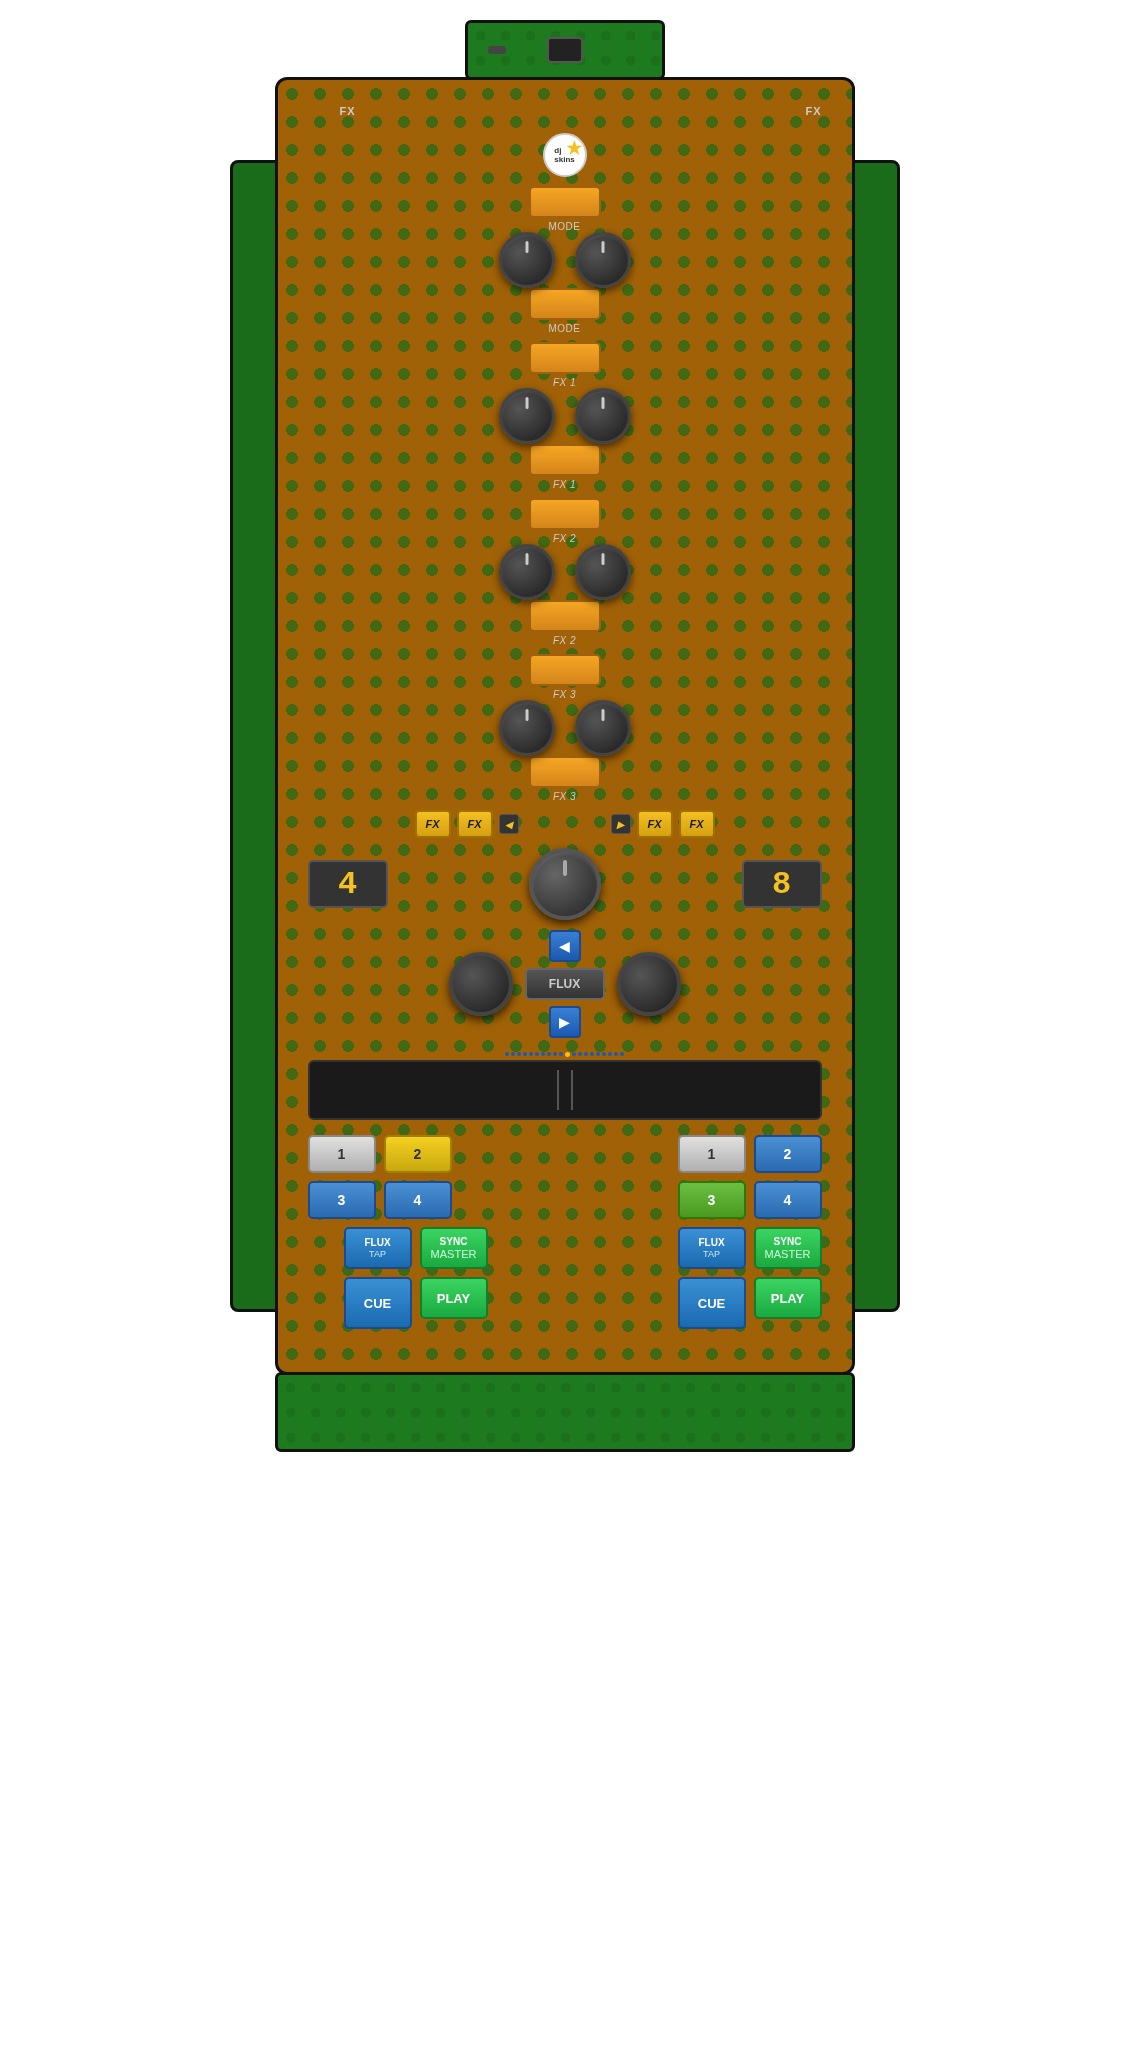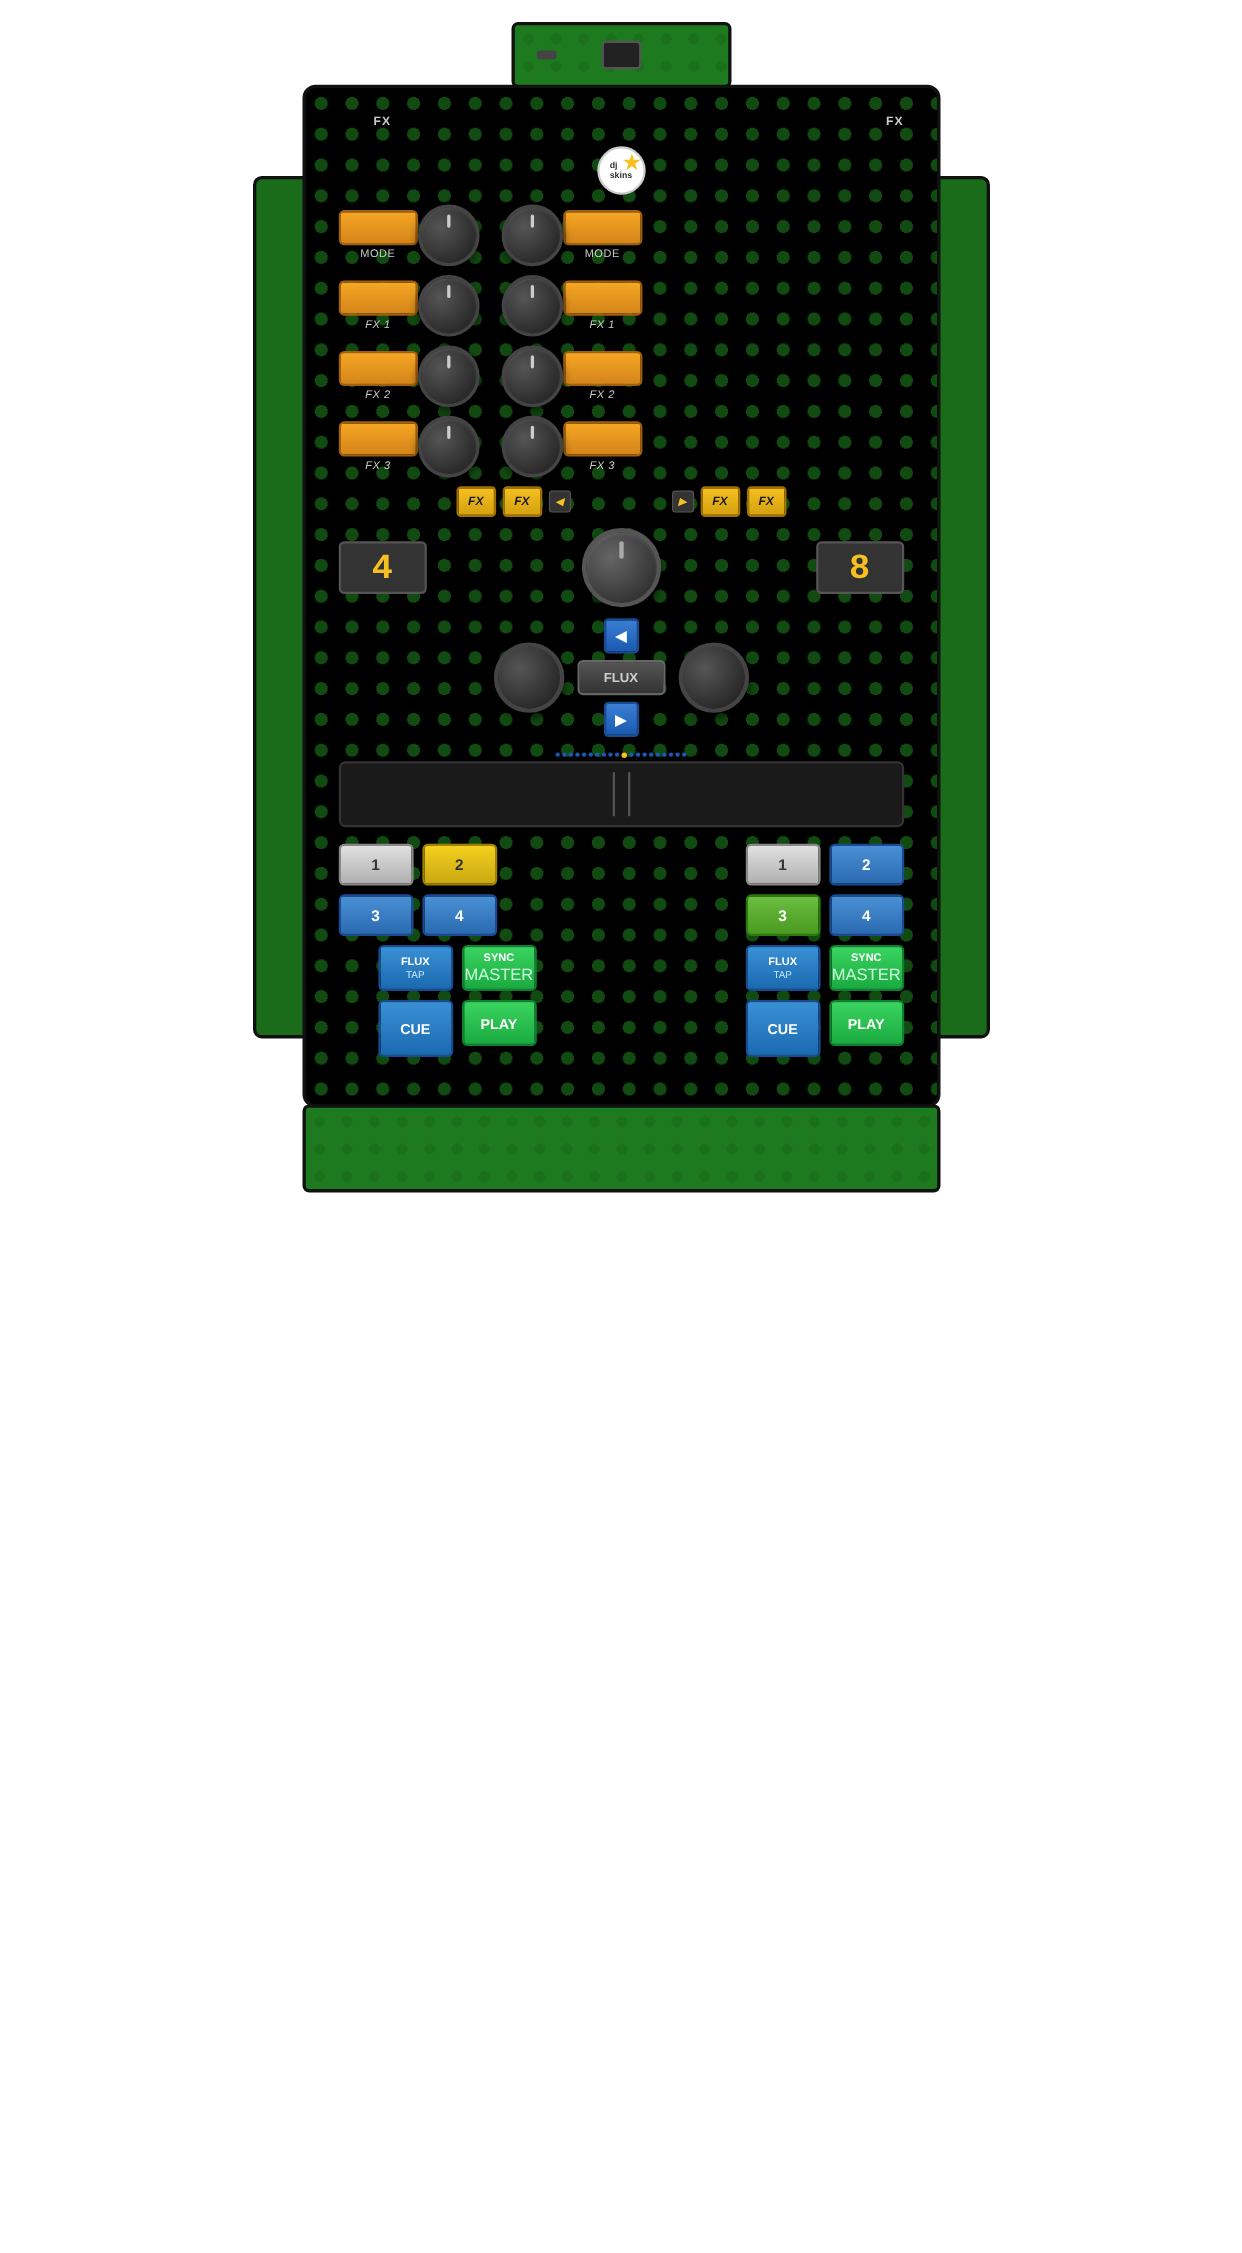--- a/index.html
+++ b/index.html
@@ -29,21 +29,21 @@
       border-radius: 8px;
       z-index: 1;
     }
     .ear-left { left: -45px; }
     .ear-right { right: -45px; }
 
     
     .controller-body {
       position: relative;
       width: 100%;
-      background: #000000;
+      background: #a16207;
       border: 3px solid #111;
       border-radius: 12px;
       z-index: 2;
       padding: 10px 0 20px 0;
     }
 
     
     .controller-body::before {
       content: '';
       position: absolute;
@@ -182,22 +182,23 @@
       cursor: pointer;
       display: flex;
       align-items: center;
       justify-content: center;
     }
 
     
     .fx-knob-row {
       display: flex;
       align-items: center;
-      justify-content: flex-start;
+      justify-content: center;
       margin-bottom: 2px;
+      flex-direction: column;
     }
     .fx-knob-row .left-btn, .fx-knob-row .right-btn {
       display: flex;
       flex-direction: column;
       align-items: center;
     }
     .btn-label {
       color: #ccc;
       font-size: 10px;
       margin-top: 3px;
@@ -471,21 +472,21 @@
       justify-content: center;
       cursor: pointer;
     }
     .btn-sync-top {
       font-size: 10px;
       font-weight: bold;
       color: #fff;
       line-height: 1;
     }
     .btn-sync-bottom {
-      font-size: 15px;
+      font-size: 11px;
       color: #ccffdd;
       line-height: 1;
       margin-top: 2px;
     }
     .btn-cue {
       width: 68px;
       height: 52px;
       background: linear-gradient(180deg, #3a90d4, #1a6ab0);
       border: 2px solid #1a4a90;
       border-radius: 5px;

